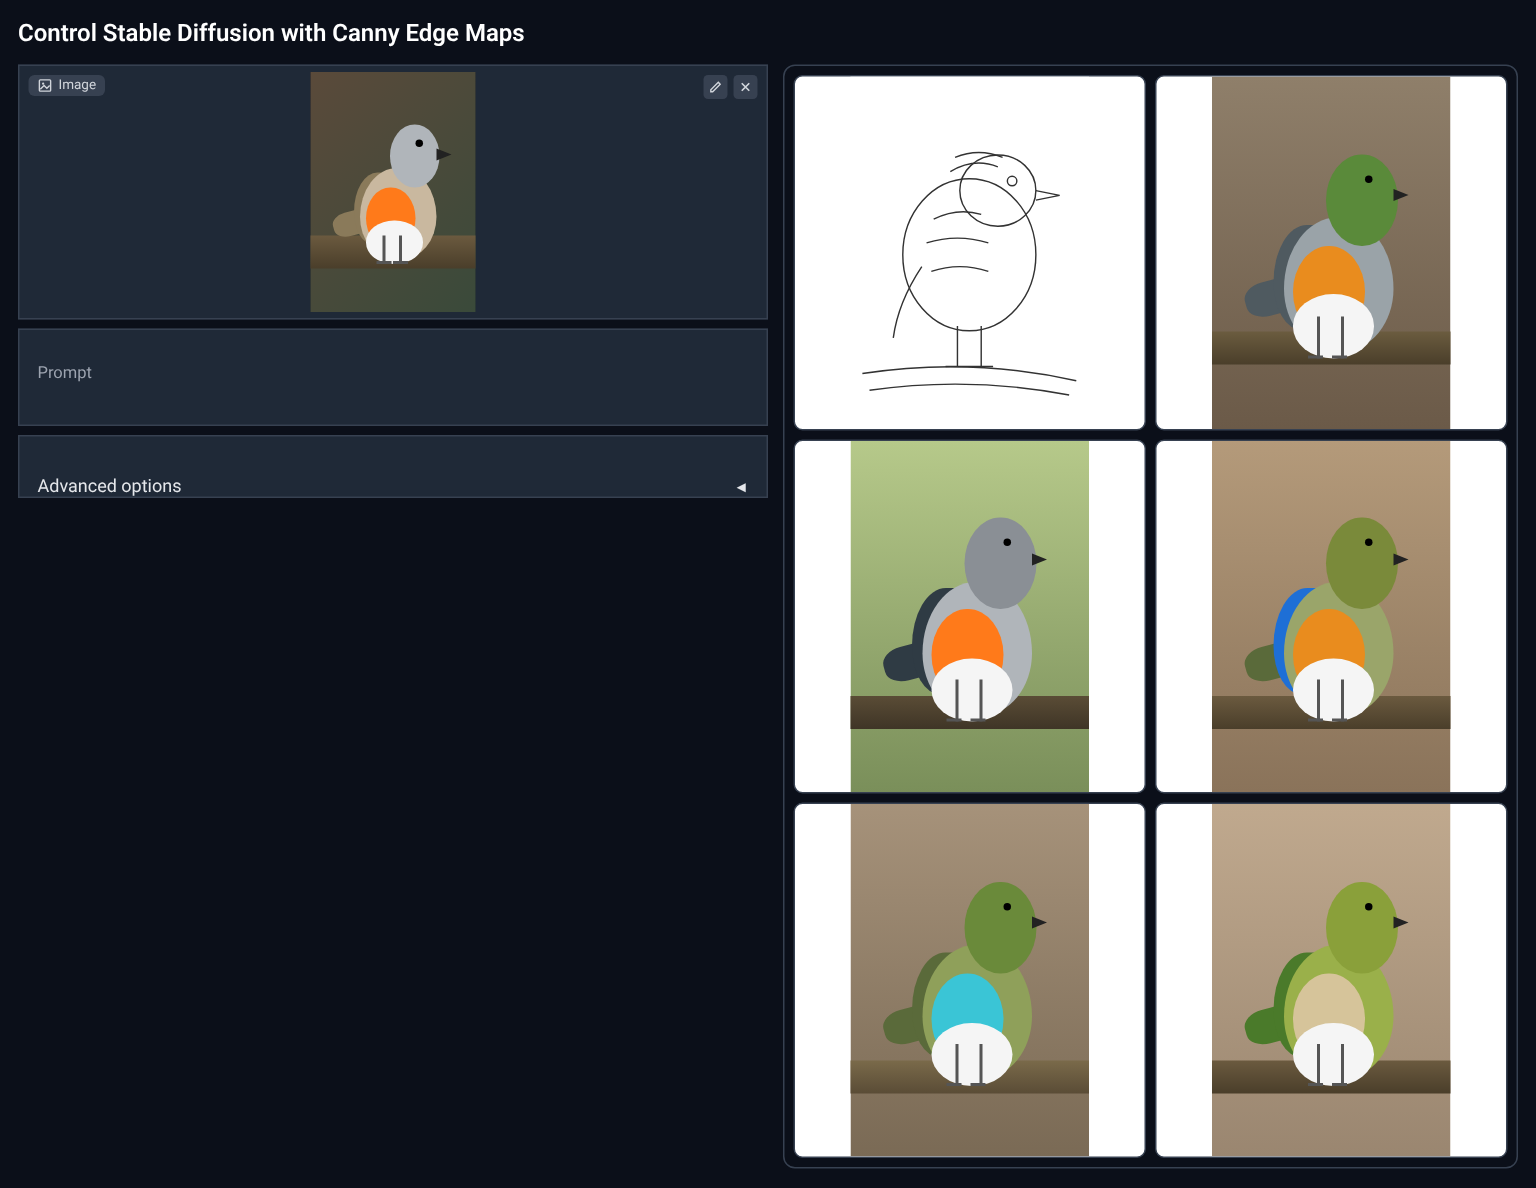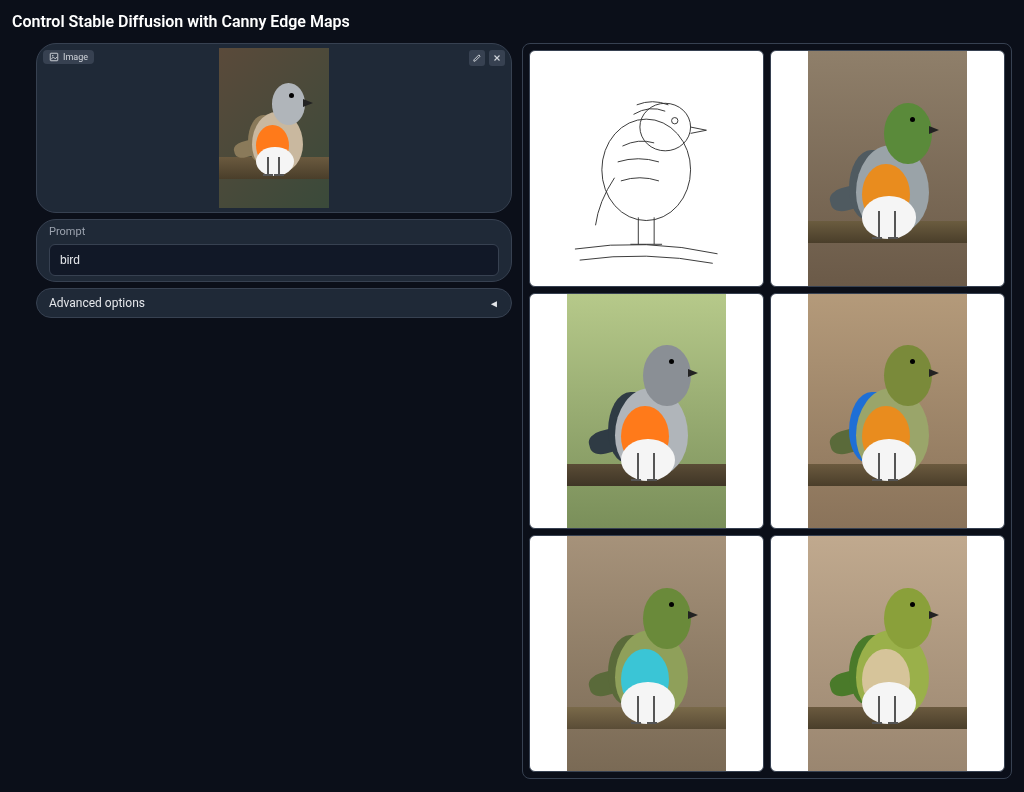--- a/index.html
+++ b/index.html
@@ -35,22 +35,21 @@
     border-radius: 8px;
     padding: 6px;
     display: grid;
     grid-template-columns: 1fr 1fr;
     grid-template-rows: 1fr 1fr 1fr;
     gap: 6px;
   }
   .panel {
     background: #1f2937;
     border: 1px solid #374151;
-    border-radius: 20px;
-    margin-left: 24px;
+    border-radius: 0;
   }
   .image-panel {
     height: 170px;
     position: relative;
     display: flex;
     align-items: center;
     justify-content: center;
   }
   .image-tag {
     position: absolute;
@@ -85,21 +84,21 @@
   }
   .icon-btn svg { width: 10px; height: 10px; }
   .input-image {
     width: 110px;
     height: 160px;
     background: linear-gradient(135deg,#3a2f2a 0%,#2b3a2f 100%);
     position: relative;
     overflow: hidden;
   }
   .prompt-panel {
-    padding: 5px 12px;
+    padding: 22px 12px;
   }
   .prompt-label {
     font-size: 11px;
     color: #9ca3af;
     margin-bottom: 6px;
   }
   .prompt-input {
     width: 100%;
     background: #111827;
     border: 1px solid #374151;
@@ -116,23 +115,23 @@
     height: 34px;
     display: flex;
     align-items: center;
     justify-content: center;
     font-size: 12px;
     font-weight: 600;
     color: #fff;
     cursor: pointer;
   }
   .adv-panel {
-    height: 30px;
-    display: flex;
-    align-items: center;
+    height: 42px;
+    display: flex;
+    align-items: flex-end;
     justify-content: space-between;
     padding: 0 12px;
     font-size: 12px;
     cursor: pointer;
   }
   .adv-panel .tri {
     font-size: 10px;
   }
   .cell {
     border: 1px solid #374151;
@@ -258,21 +257,20 @@
         <div class="beak"></div>
         <div class="leg l1"></div>
           <div class="leg l2"></div>
         <div class="foot f1"></div>
           <div class="foot f2"></div>
       </div>
     </div>
 
     <div class="panel prompt-panel">
       <div class="prompt-label">Prompt</div>
-      <input class="prompt-input" type="text" value="bird" style="">
     </div>
 
 
     <div class="panel adv-panel">
       <span>Advanced options</span>
       <span class="tri">◄</span>
     </div>
 
   </div>
 

